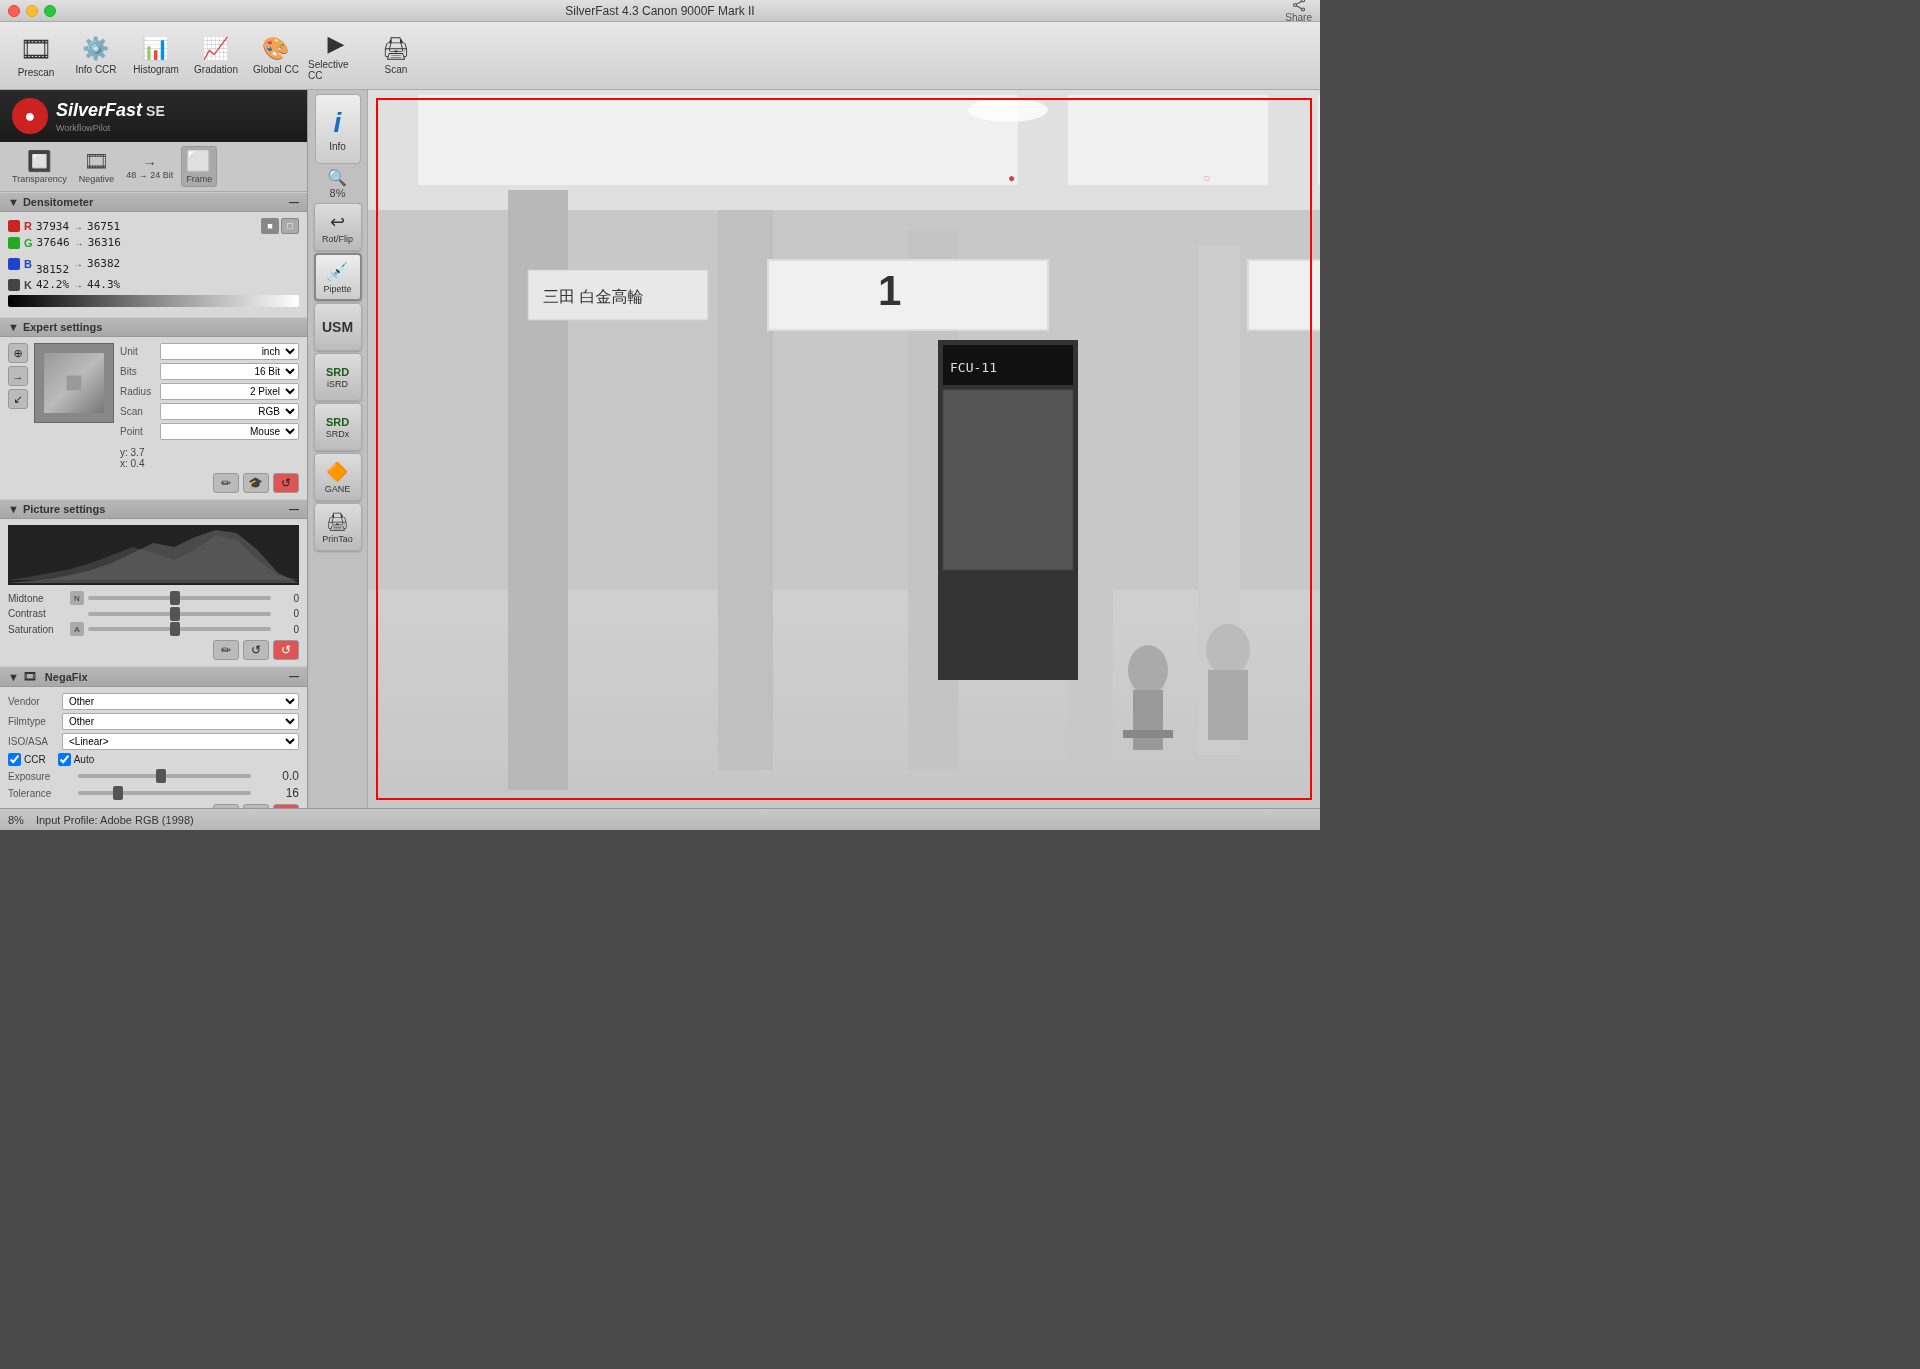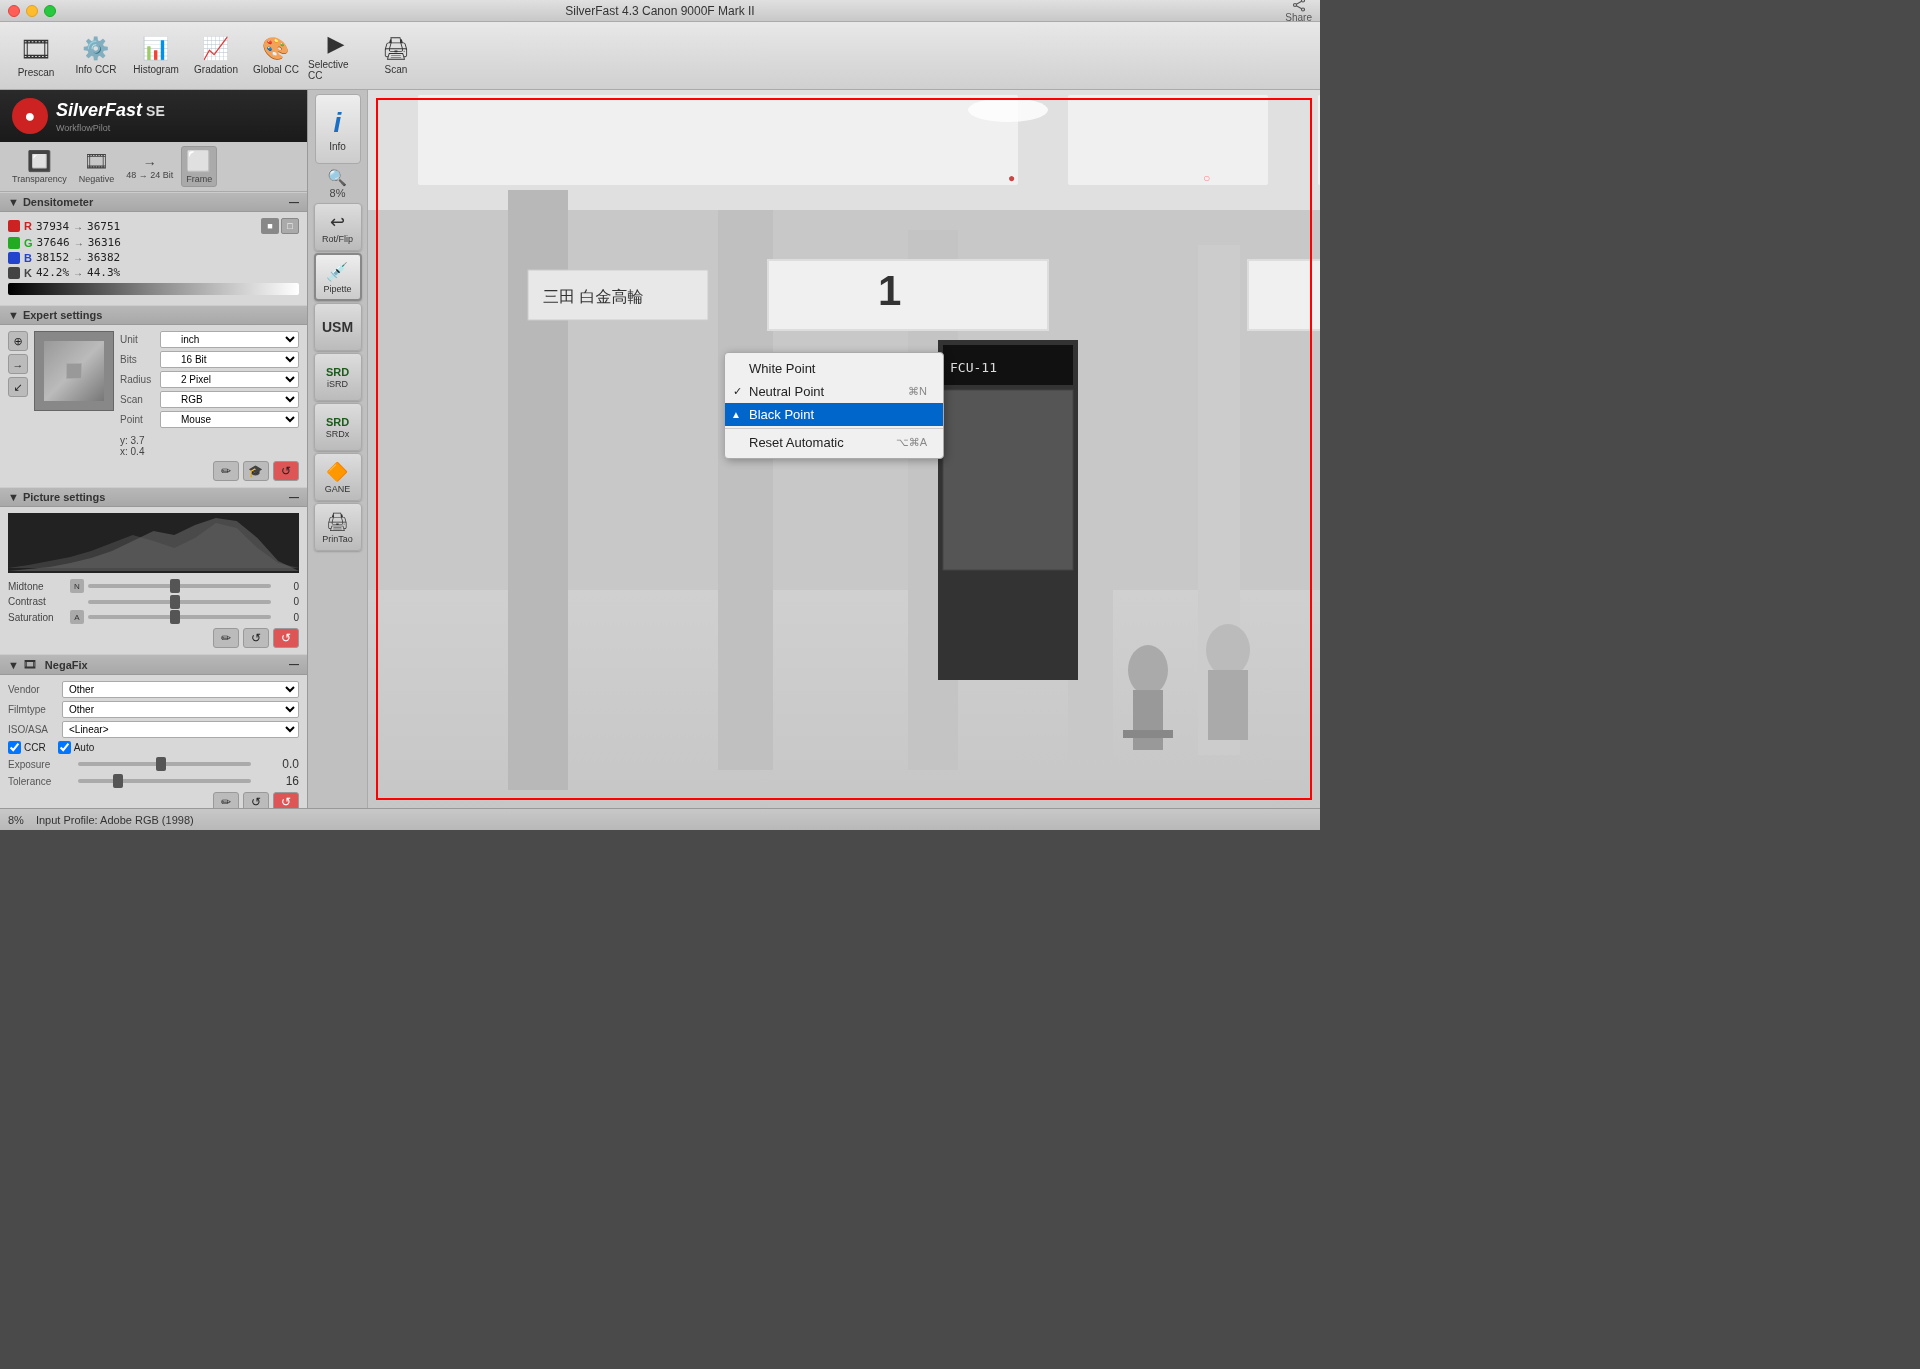--- a/index.html
+++ b/index.html
@@ -126,24 +126,25 @@
     #expert-settings { padding: 6px 8px; background: #d8d8d8; }
     .expert-main { display: flex; gap: 6px; }
     .expert-preview { width: 80px; height: 80px; background: #888; border: 1px solid #666; position: relative; display: flex; align-items: center; justify-content: center; }
     .expert-preview-inner { width: 16px; height: 16px; border: 1px solid #aaa; background: #999; }
     .expert-controls { flex: 1; display: flex; flex-direction: column; gap: 3px; font-size: 10px; }
     .expert-row { display: flex; align-items: center; gap: 4px; }
     .expert-label { width: 36px; color: #555; font-size: 10px; }
     .expert-select {
       flex: 1;
       font-size: 10px;
-      padding: 1px 16px;
+      padding: 1px 2px;
       background: white;
       border: 1px solid #aaa;
       border-radius: 2px;
+      text-align: right;
     }
     .expert-coords { font-size: 10px; color: #444; margin-top: 4px; }
     .expert-side-btn { width: 20px; height: 20px; background: #bbb; border-radius: 3px; display: flex; align-items: center; justify-content: center; cursor: pointer; font-size: 11px; border: 1px solid #999; }
     .expert-bottom-btns { display: flex; gap: 4px; margin-top: 4px; justify-content: flex-end; }
     .expert-bottom-btn { width: 26px; height: 20px; background: #bbb; border-radius: 3px; display: flex; align-items: center; justify-content: center; cursor: pointer; font-size: 12px; border: 1px solid #999; }
 
     
     #picture-settings { padding: 6px 8px; background: #d8d8d8; }
     .histogram-bar { width: 100%; height: 60px; background: #222; margin-bottom: 6px; position: relative; overflow: hidden; }
     .slider-row { display: flex; align-items: center; gap: 4px; margin-bottom: 3px; font-size: 10px; }
@@ -384,21 +385,21 @@
         <div class="densito-row">
           <div class="densito-color" style="background:#22aa22;"></div>
           <span style="font-weight:bold;color:#22aa22;">G</span>
           <span style="font-family:monospace;font-size:11px;">37646</span>
           <span class="densito-arrow">→</span>
           <span style="font-family:monospace;font-size:11px;">36316</span>
         </div>
         <div class="densito-row">
           <div class="densito-color" style="background:#2244cc;"></div>
           <span style="font-weight:bold;color:#2244cc;">B</span>
-          <span style="font-family:monospace;font-size:11px;">38152</span>
+          <span style="font-family:monospace;font-size:11px;margin-top:12px;">38152</span>
           <span class="densito-arrow">→</span>
           <span style="font-family:monospace;font-size:11px;">36382</span>
         </div>
         <div class="densito-row">
           <div class="densito-color" style="background:#444;"></div>
           <span style="font-weight:bold;color:#444;">K</span>
           <span style="font-family:monospace;font-size:11px;">42.2%</span>
           <span class="densito-arrow">→</span>
           <span style="font-family:monospace;font-size:11px;">44.3%</span>
         </div>
@@ -673,39 +674,20 @@
           <ellipse cx="1100" cy="25" rx="35" ry="10" fill="#fff" opacity="0.7"></ellipse>
 
           <text x="20" y="770" font-size="14" fill="#cc4444" font-family="sans-serif" font-weight="bold">2</text>
           <text x="640" y="92" font-size="12" fill="#cc4444" font-family="sans-serif">●</text>
           <text x="835" y="92" font-size="12" fill="#ff8888" font-family="sans-serif">○</text>
         </svg>
 
         <div class="red-border"></div>
       </div>
 
-      <div id="dropdown-menu">
-        <div class="menu-item">
-          <span>White Point</span>
-        </div>
-        <div class="menu-item">
-          <span class="menu-checkmark">✓</span>
-          <span>Neutral Point</span>
-          <span class="shortcut">⌘N</span>
-        </div>
-        <div class="menu-item active">
-          <span class="menu-triangle" style="position:absolute;left:6px;color:white;font-size:10px;">▲</span>
-          <span>Black Point</span>
-        </div>
-        <div class="menu-separator"></div>
-        <div class="menu-item">
-          <span>Reset Automatic</span>
-          <span class="shortcut">⌥⌘A</span>
-        </div>
-      </div>
     </div>
   </div>
 
   <div id="statusbar">
     <span>8%</span>
     <span>Input Profile: Adobe RGB (1998)</span>
   </div>
 </div>
 
 </body></html>

